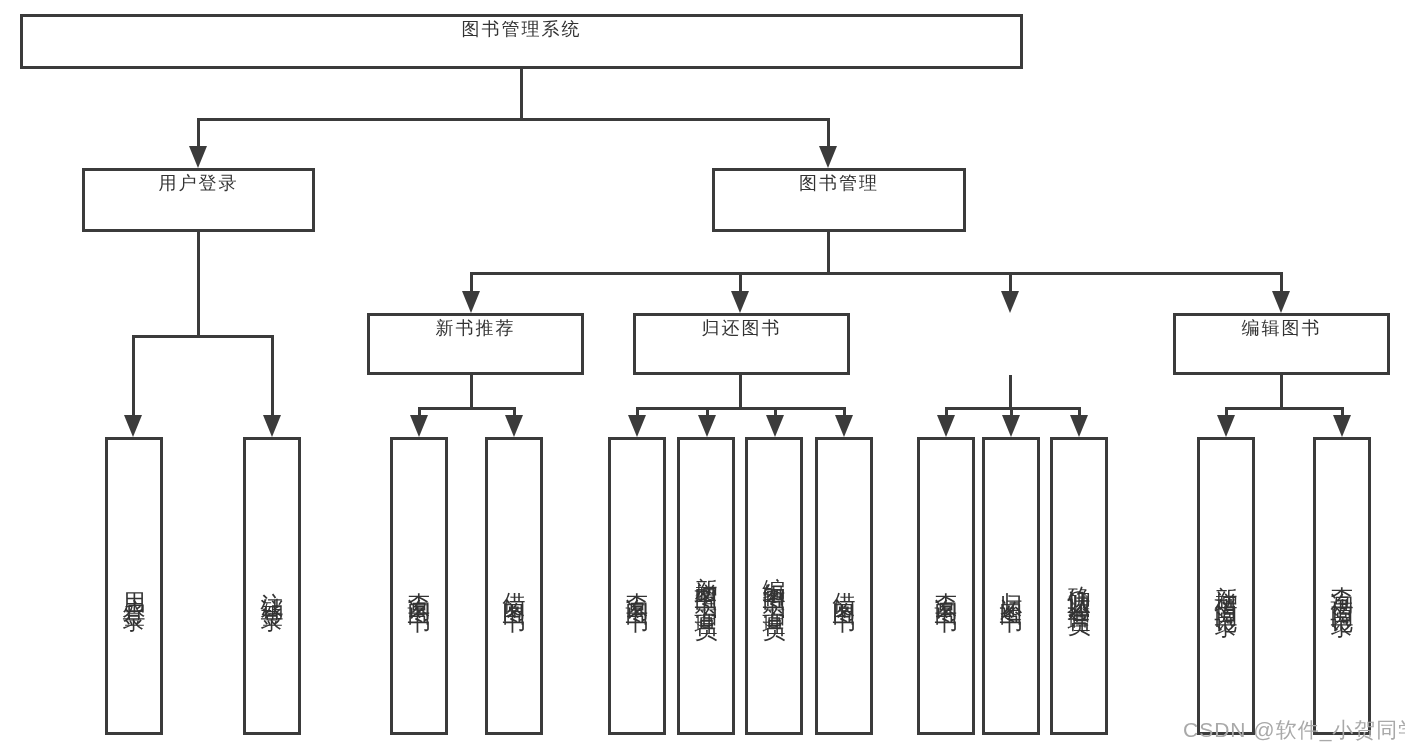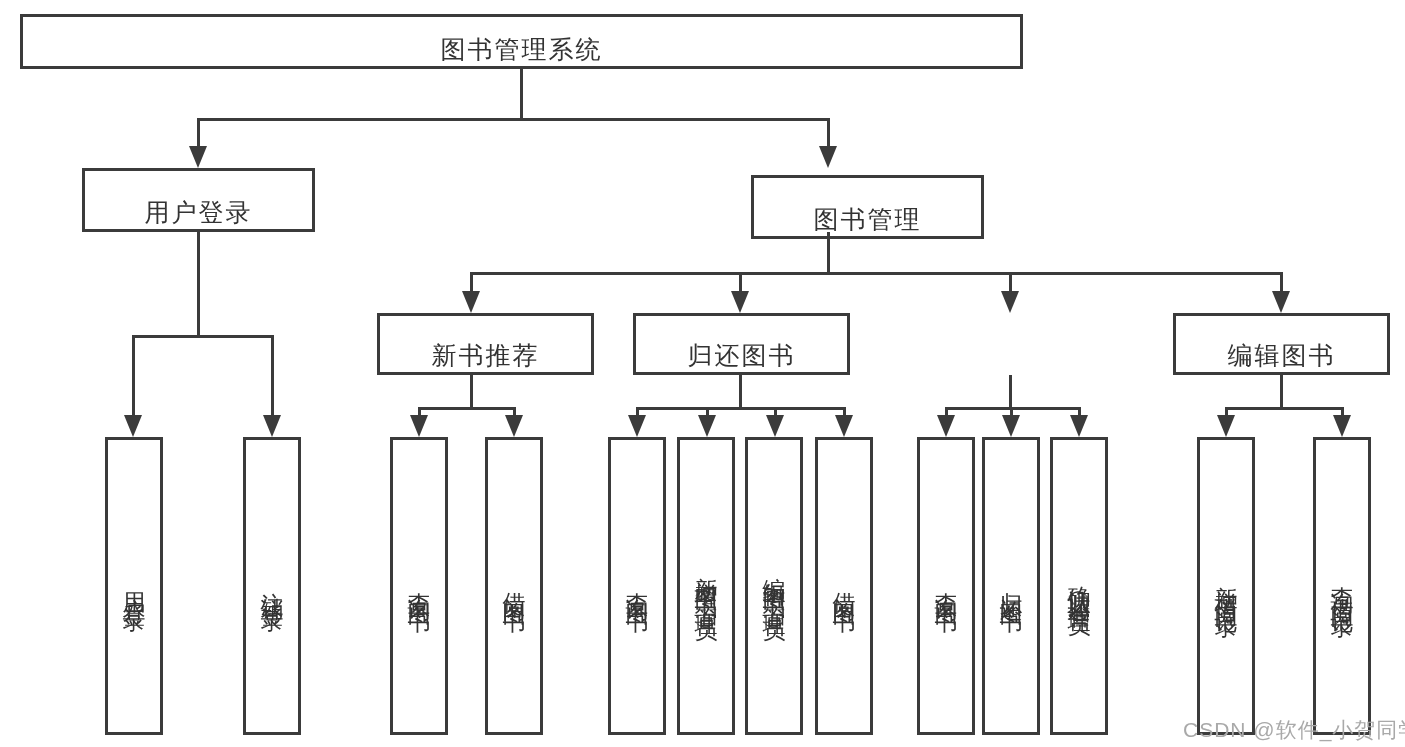--- a/index.html
+++ b/index.html
@@ -2,22 +2,22 @@
 <html><head>
 <meta charset="utf-8">
 <style>
   html,body{margin:0;padding:0;background:#ffffff;}
   .stage{
     position:relative;width:1405px;height:747px;background:#ffffff;
     font-family:"Liberation Sans","DejaVu Sans",sans-serif;color:#333333;overflow:hidden;
   }
   .hbox{
     position:absolute;box-sizing:border-box;border:3px solid #3b3b3b;background:#ffffff;
-    display:flex;align-items:flex-end;justify-content:center;
-    font-size:25px;letter-spacing:2px;font-weight:500;
+    display:flex;align-items:flex-start;justify-content:center;
+    font-size:18px;letter-spacing:2px;font-weight:500;
   }
   .vbox{
     position:absolute;box-sizing:border-box;border:3px solid #3b3b3b;background:#ffffff;
     display:flex;align-items:center;justify-content:center;
     top:437px;width:58px;height:298px;
     font-size:23px;font-weight:500;
   }
   .vtext{writing-mode:vertical-rl;text-orientation:mixed;letter-spacing:6px;line-height:1;}
   .vline{position:absolute;width:3px;background:#3b3b3b;}
   .hline{position:absolute;height:3px;background:#3b3b3b;}
@@ -43,21 +43,21 @@
   <div class="vline" style="left:520px;top:69px;height:51px;"></div>
   <div class="hline" style="left:197px;top:118px;width:633px;"></div>
   <div class="vline" style="left:197px;top:118px;height:30px;"></div>
   <div class="arrow" style="left:189px;top:146px;"></div>
   <div class="vline" style="left:827px;top:118px;height:30px;"></div>
   <div class="arrow" style="left:819px;top:146px;"></div>
 
   <div class="hbox" style="left:82px;top:168px;width:233px;height:64px;">
     <span>用户登录</span>
   </div>
-  <div class="hbox" style="left:751px;top:168px;width:233px;height:64px;margin-top:7px;">
+  <div class="hbox" style="left:712px;top:168px;width:254px;height:64px;">
     <span>图书管理</span>
   </div>
 
   <div class="vline" style="left:197px;top:232px;height:103px;"></div>
   <div class="hline" style="left:132px;top:335px;width:142px;"></div>
   <div class="vline" style="left:132px;top:335px;height:82px;"></div>
   <div class="arrow" style="left:124px;top:415px;"></div>
   <div class="vline" style="left:271px;top:335px;height:82px;"></div>
   <div class="arrow" style="left:263px;top:415px;"></div>
 
@@ -65,21 +65,21 @@
   <div class="hline" style="left:470px;top:272px;width:813px;"></div>
   <div class="vline" style="left:470px;top:272px;height:21px;"></div>
   <div class="arrow" style="left:462px;top:291px;"></div>
   <div class="vline" style="left:739px;top:272px;height:21px;"></div>
   <div class="arrow" style="left:731px;top:291px;"></div>
   <div class="vline" style="left:1009px;top:272px;height:21px;"></div>
   <div class="arrow" style="left:1001px;top:291px;"></div>
   <div class="vline" style="left:1280px;top:272px;height:21px;"></div>
   <div class="arrow" style="left:1272px;top:291px;"></div>
 
-  <div class="hbox" style="left:377px;top:313px;width:217px;height:62px;">
+  <div class="hbox" style="left:367px;top:313px;width:217px;height:62px;">
     <span>新书推荐</span>
   </div>
   <div class="hbox" style="left:633px;top:313px;width:217px;height:62px;">
     <span>归还图书</span>
   </div>
   <div class="hbox" style="left:1173px;top:313px;width:217px;height:62px;">
     <span>编辑图书</span>
   </div>
 
   <div class="vline" style="left:470px;top:375px;height:35px;"></div>

